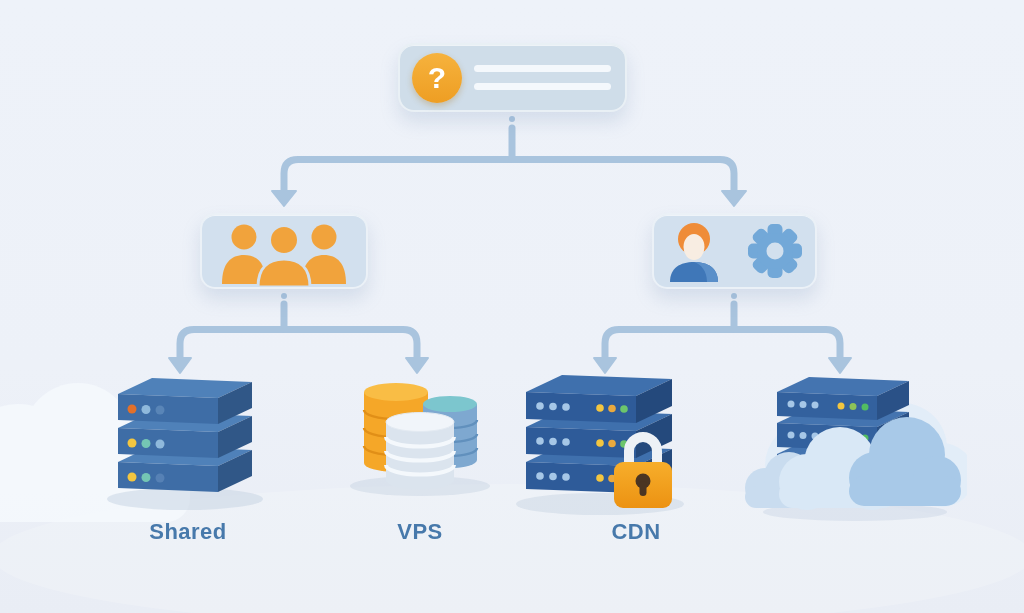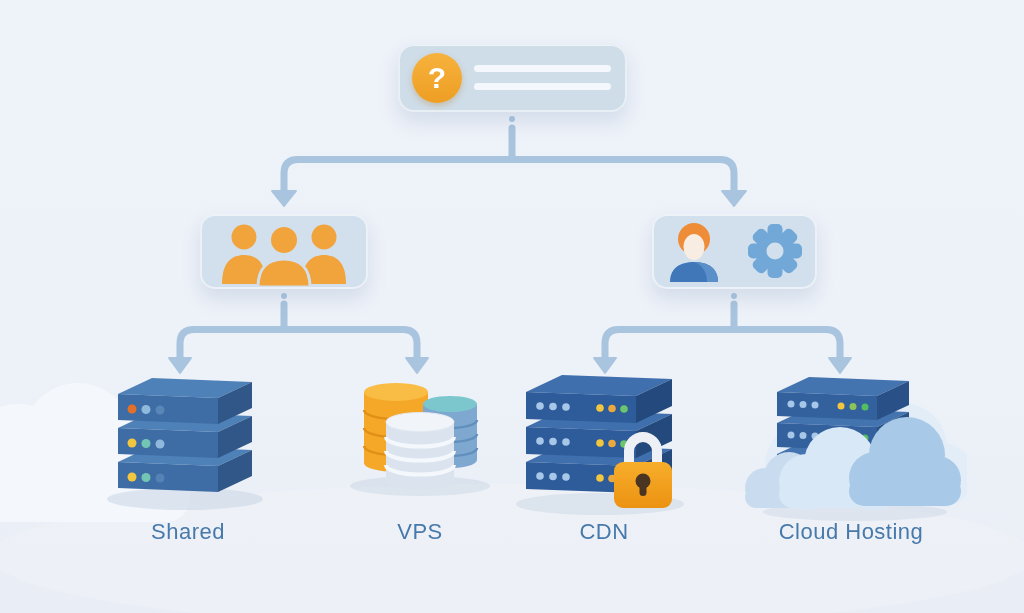--- a/index.html
+++ b/index.html
@@ -25,21 +25,21 @@
     box-shadow:0 3px 6px rgba(170,115,25,.3);}
   .qlines{display:flex;flex-direction:column;gap:11px;flex:1;}
   .qline{height:7px;border-radius:4px;background:#f4f8fc;}
   .users-card{left:200px;top:213px;width:168px;height:76px;
     display:flex;align-items:flex-end;justify-content:center;background:#d2e0ee;}
   .admin-card{left:652px;top:213px;width:165px;height:76px;
     display:flex;align-items:center;justify-content:center;gap:24px;background:#d2e0ee;}
   
   .opt-label{
     position:absolute;top:519px;transform:translateX(-50%);
-    font-size:22px;font-weight:normal;letter-spacing:.5px;color:#4779ab;white-space:nowrap;
+    font-size:22px;font-weight:bold;letter-spacing:.5px;color:#4779ab;white-space:nowrap;
   }
 </style>
 </head>
 <body>
 
 <div class="canvas">
 
   <svg class="abs" style="left:0;top:0" width="1024" height="613" viewBox="0 0 1024 613">
     <ellipse cx="512" cy="556" rx="520" ry="72" fill="#ffffff" opacity="0.18"></ellipse>
     <g fill="#f5f9fd" opacity="0.9">
@@ -276,16 +276,15 @@
     <g fill="#a8c9e8">
       <circle cx="138" cy="118" r="26"></circle>
       <circle cx="170" cy="95" r="38"></circle>
       <circle cx="200" cy="120" r="24"></circle>
       <rect x="112" y="116" width="112" height="30" rx="15"></rect>
     </g>
   </svg>
 
   <div class="opt-label" style="left:188px">Shared</div>
   <div class="opt-label" style="left:420px">VPS</div>
-  <div class="opt-label" style="left:604px">CDN</div>
-  <div class="opt-label" style="left:851px">Cloud Hosting</div>
+  <div class="opt-label" style="left:636px">CDN</div>
 
 </div>
 
 </body></html>

